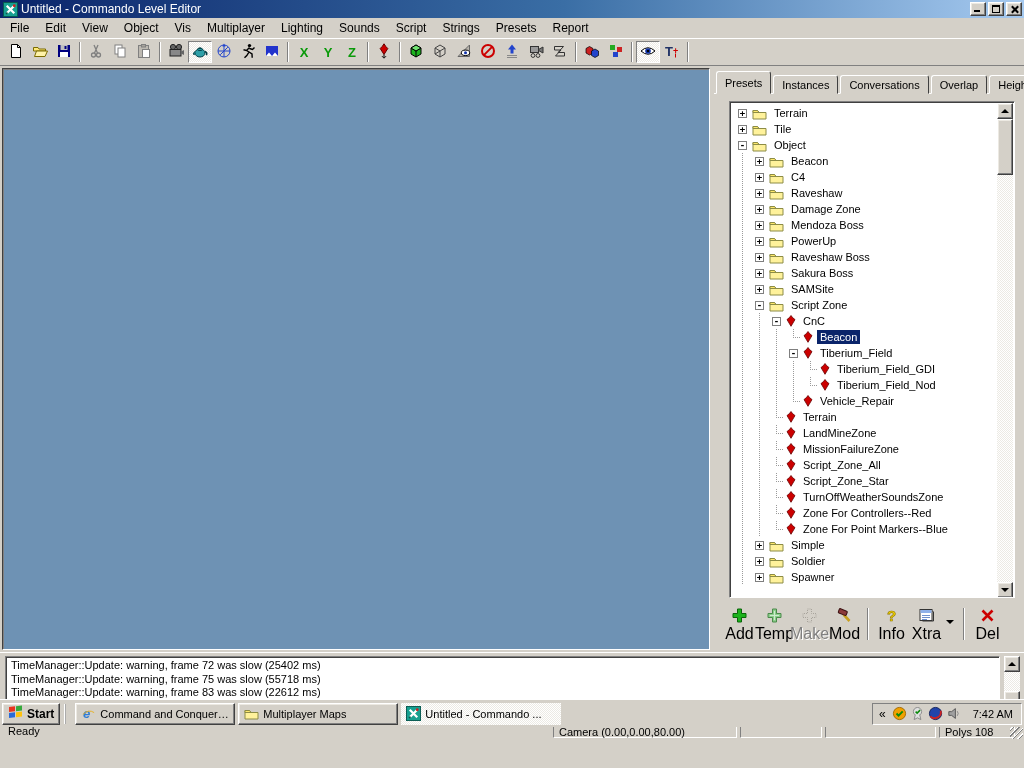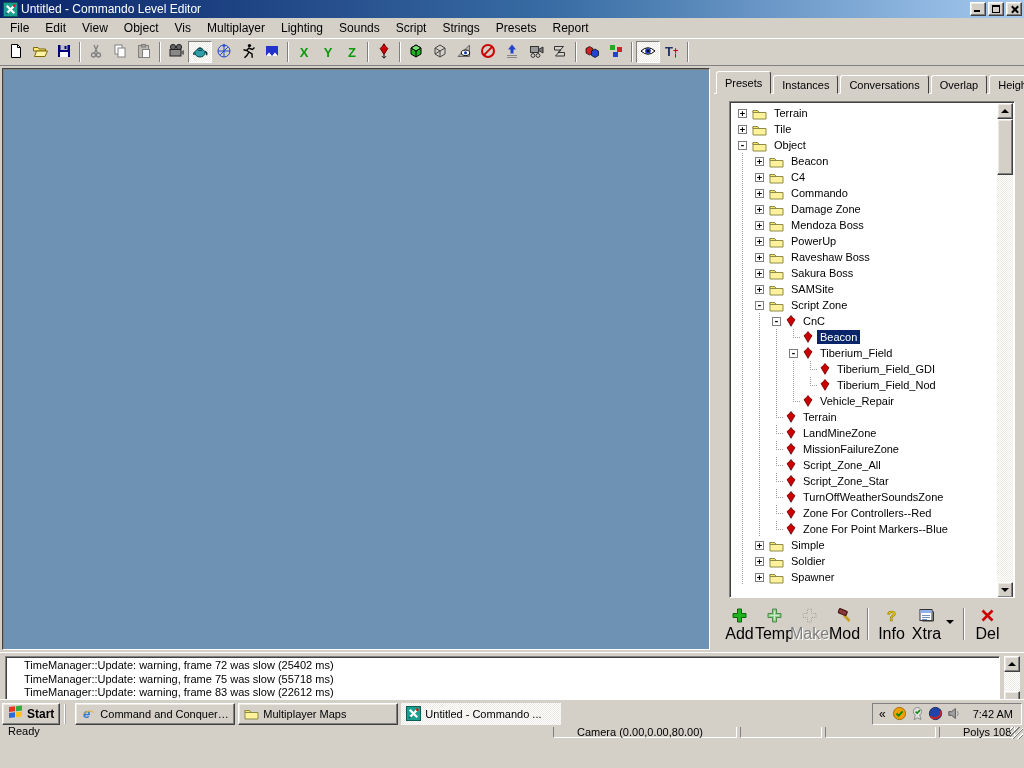--- a/index.html
+++ b/index.html
@@ -57,26 +57,26 @@
 #presetbtns{position:absolute;left:8px;top:512px;display:flex;align-items:flex-start}
 .pbtn{width:35px;height:37px;display:flex;flex-direction:column;align-items:center;justify-content:flex-start;flex:none}
 .pbtn .pic{height:18px;display:flex;align-items:center}
 .pbtn .pic svg{width:17px;height:17px}
 .pbtn .plabel{font-size:16px;margin-top:1px}
 .pbtn.disabled .plabel{color:#808080;text-shadow:1px 1px 0 #fff}
 .psep{width:2px;height:32px;border-left:1px solid #808080;border-right:1px solid #fff;margin:2px 5px;flex:none}
 .ddarrow{width:0;height:0;border-left:4px solid transparent;border-right:4px solid transparent;border-top:4px solid #000;margin:14px 4px 0 2px}
 
 #logpanel{position:absolute;top:652px;left:0;width:1024px;height:70px;border-top:1px solid #fff}
-#logbox{position:absolute;left:5px;top:3px;width:995px;height:63px;background:#fff;border:1px solid #808080;border-right-color:#fff;border-bottom-color:#fff;box-shadow:inset 1px 1px 0 #404040;padding:2px 18px;line-height:13.5px;white-space:nowrap;overflow:hidden}
+#logbox{position:absolute;left:5px;top:3px;width:995px;height:63px;background:#fff;border:1px solid #808080;border-right-color:#fff;border-bottom-color:#fff;box-shadow:inset 1px 1px 0 #404040;padding:2px 5px;line-height:13.5px;white-space:nowrap;overflow:hidden}
 #logsb{right:4px;top:3px;height:63px}
 
 #statusbar{position:absolute;top:722px;left:0;width:1024px;height:18px;background:#D4D0C8}
 #statusbar .ready{position:absolute;left:8px;top:3px}
-.spanel{position:absolute;top:2px;height:14px;border:1px solid;border-color:#808080 #fff #fff #808080;padding:1px 23px;white-space:nowrap}
+.spanel{position:absolute;top:2px;height:14px;border:1px solid;border-color:#808080 #fff #fff #808080;padding:1px 5px;white-space:nowrap}
 #grip{position:absolute;right:1px;bottom:1px;width:13px;height:13px;background:repeating-linear-gradient(135deg,transparent 0 2px,#fff 2px 3px,#808080 3px 4px)}
 
 #taskbar{position:absolute;top:699px;left:0;width:1024px;height:28px;background:#D4D0C8;border-top:1px solid #fff;display:flex;align-items:center;padding:0 2px}
 #startbtn{height:22px;display:flex;align-items:center;font-weight:bold;font-size:12px;padding:0 5px;gap:3px;flex:none}
 #startbtn svg{width:16px;height:16px}
 .qgrip{width:7px;height:20px;margin:0 4px;border-left:2px ridge #fff;flex:none}
 .task{width:160px;height:22px;display:flex;align-items:center;padding:0 5px;margin-right:3px;gap:4px;white-space:nowrap;overflow:hidden;flex:none}
 .task svg{width:15px;height:15px;flex:none}
 .task.active{border-color:#808080 #fff #fff #808080;font-weight:normal;background-color:#ECEAE4;background-image:linear-gradient(45deg,#fff 25%,transparent 25%,transparent 75%,#fff 75%),linear-gradient(45deg,#fff 25%,transparent 25%,transparent 75%,#fff 75%);background-position:0 0,1px 1px;background-size:2px 2px}
 .task .tlab{overflow:hidden;text-overflow:ellipsis}
@@ -363,21 +363,21 @@
           </div>
           <div class="trow">
             <span class="indent"></span>
             <span class="expander">+</span>
             <span class="ticon">
               <svg width="15" height="13" viewBox="0 0 15 13">
                 <path d="M1 3.5 h4.5 l1.5 2 H14 V12 H1z" fill="#FFF29B" stroke="#8C8C46"></path>
                 <path d="M1 3.5 h4.5 l1.5 2 H1z" fill="#FFE96B" stroke="#8C8C46"></path>
               </svg>
             </span>
-            <span class="tlabel">Commando</span>
+            <span class="tlabel">Raveshaw</span>
           </div>
           <div class="trow">
             <span class="indent"></span>
             <span class="expander">+</span>
             <span class="ticon">
               <svg width="15" height="13" viewBox="0 0 15 13">
                 <path d="M1 3.5 h4.5 l1.5 2 H14 V12 H1z" fill="#FFF29B" stroke="#8C8C46"></path>
                 <path d="M1 3.5 h4.5 l1.5 2 H1z" fill="#FFE96B" stroke="#8C8C46"></path>
               </svg>
             </span>

